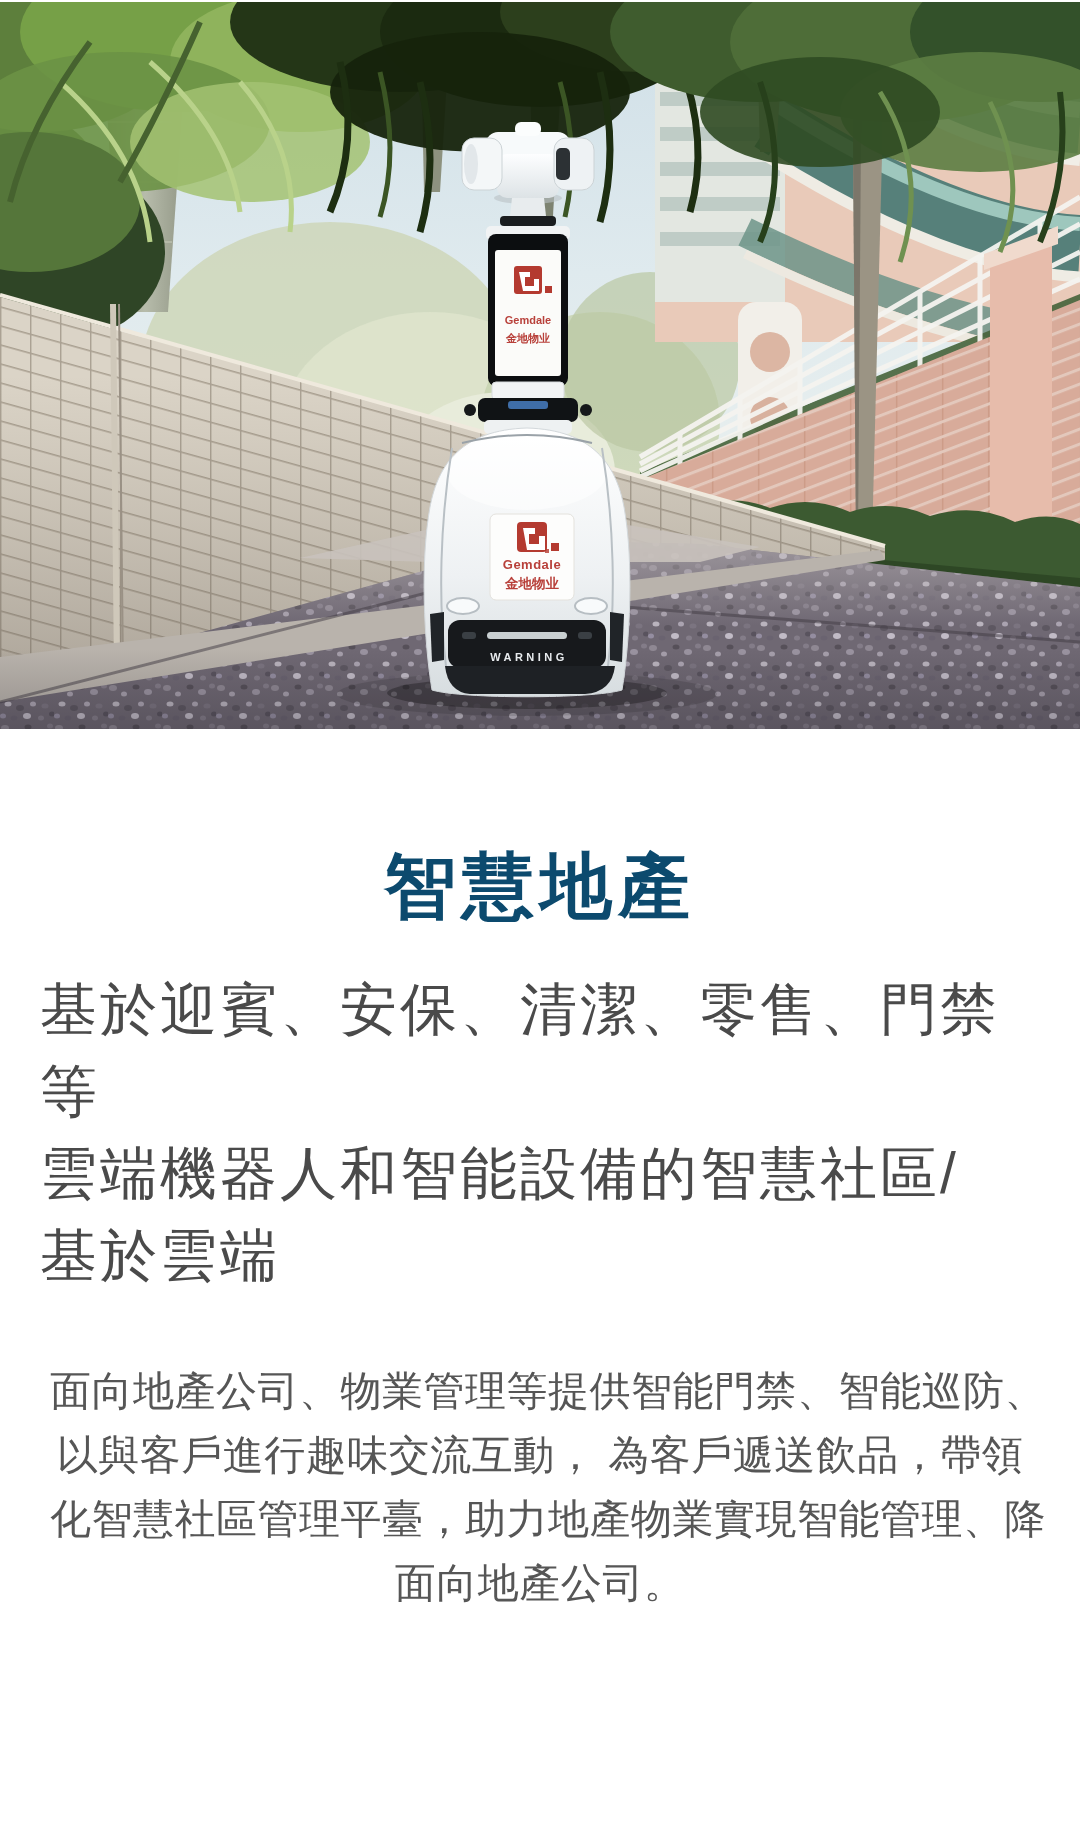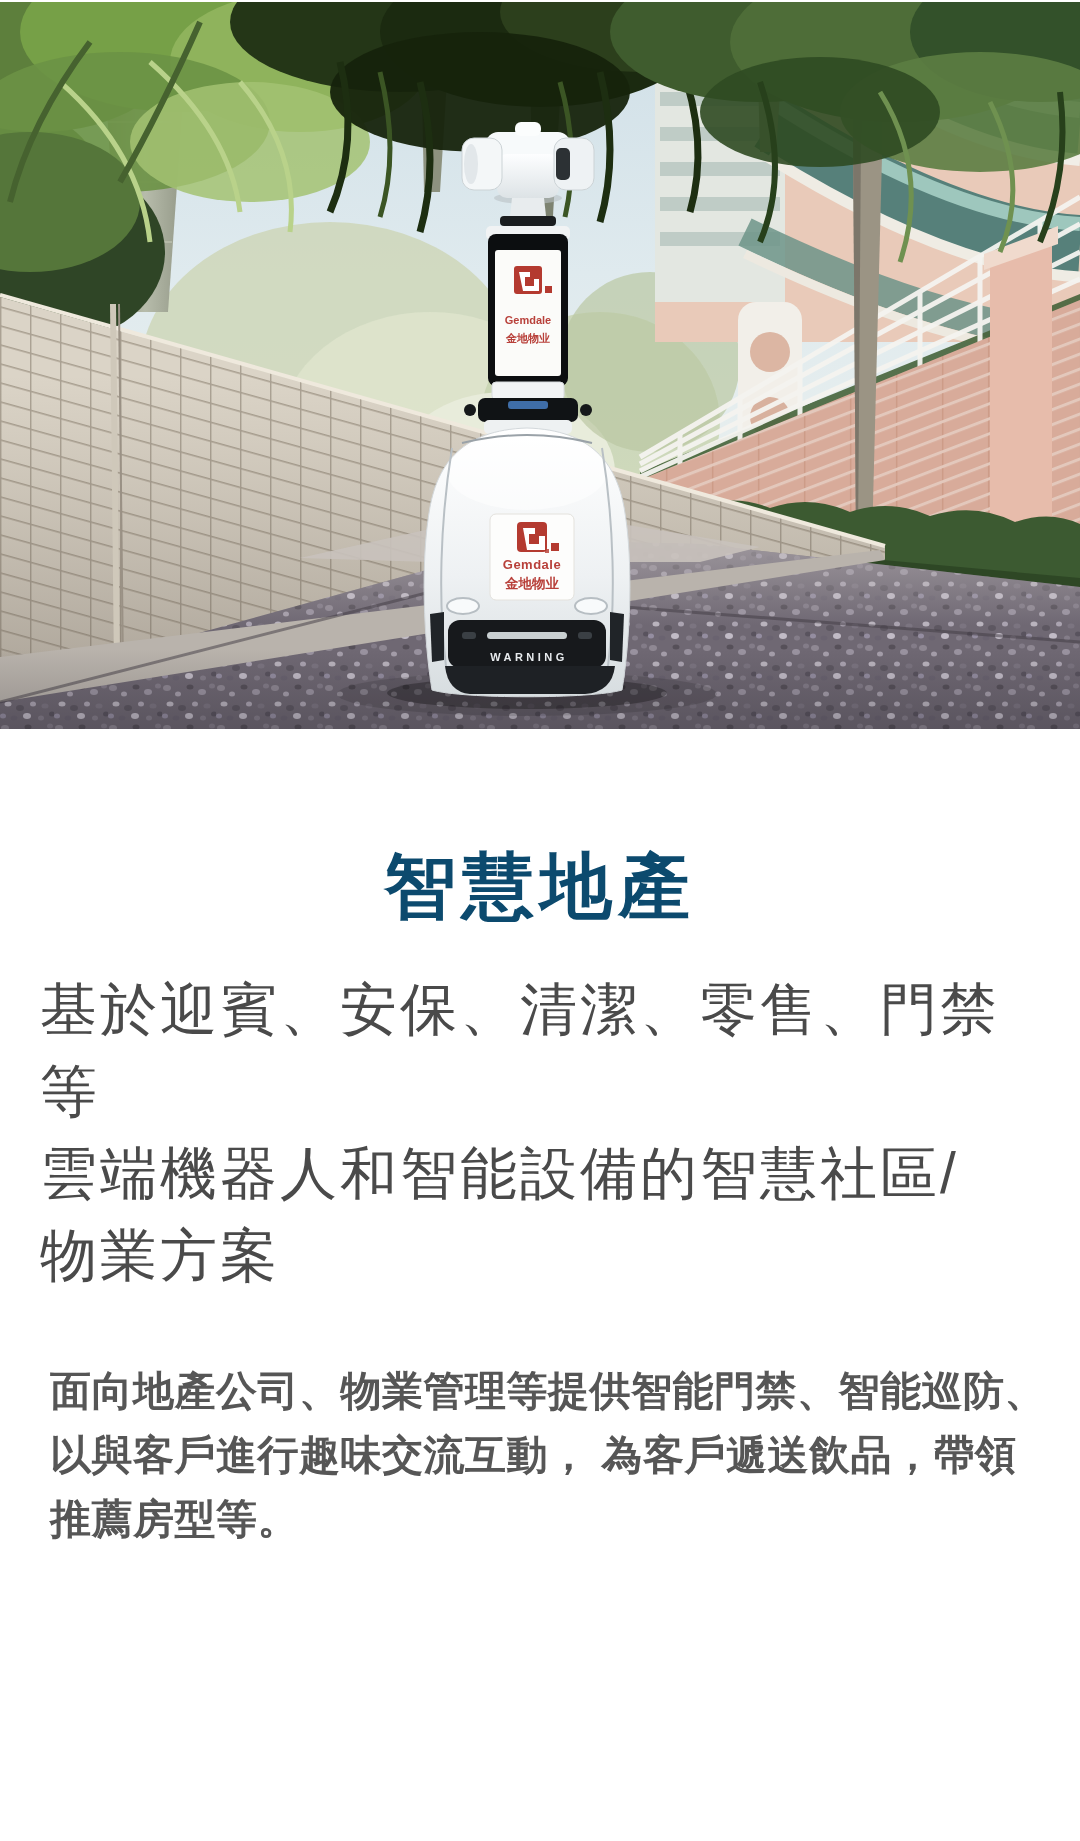--- a/index.html
+++ b/index.html
@@ -20,21 +20,21 @@
     margin:46px auto 0 auto;width:1000px;
     font-size:57px;line-height:82px;font-weight:400;
     letter-spacing:3px;color:#4a4a4a;
   }
   .subtitle .line{display:block;text-align:left;}
   .body-text{
     margin:63px auto 0 auto;width:980px;
     font-size:41px;line-height:64px;font-weight:400;
     letter-spacing:0.5px;color:#565656;
   }
-  .body-text .line{display:block;text-align:left;white-space:pre;font-weight:bold;}
+  .body-text .line{display:block;text-align:center;white-space:pre;}
   svg text{font-family:"Liberation Sans","DejaVu Sans",sans-serif;}
 </style>
 </head>
 <body>
 
 <div class="page">
 
   <figure class="hero">
     <svg viewBox="0 0 1080 727" preserveAspectRatio="xMidYMid slice">
       <defs>
@@ -321,23 +321,24 @@
       </g>
     </svg>
   </figure>
 
   <section class="content">
     <h1 class="page-title">智慧地產</h1>
 
     <h2 class="subtitle">
       <span class="line">基於迎賓、安保、清潔、零售、門禁等</span>
       <span class="line">雲端機器人和智能設備的智慧社區/</span>
-      <span class="line">物業方案</span>
+      <span class="line">基於雲端</span>
     </h2>
 
     <p class="body-text">
       <span class="line">面向地產公司、物業管理等提供智能門禁、智能巡防、</span>
       <span class="line">以與客戶進行趣味交流互動， 為客戶遞送飲品，帶領</span>
-      <span class="line">推薦房型等。</span>
+      <span class="line">化智慧社區管理平臺，助力地產物業實現智能管理、降</span>
+      <span class="line">面向地產公司。</span>
     </p>
   </section>
 
 </div>
 
 </body></html>

